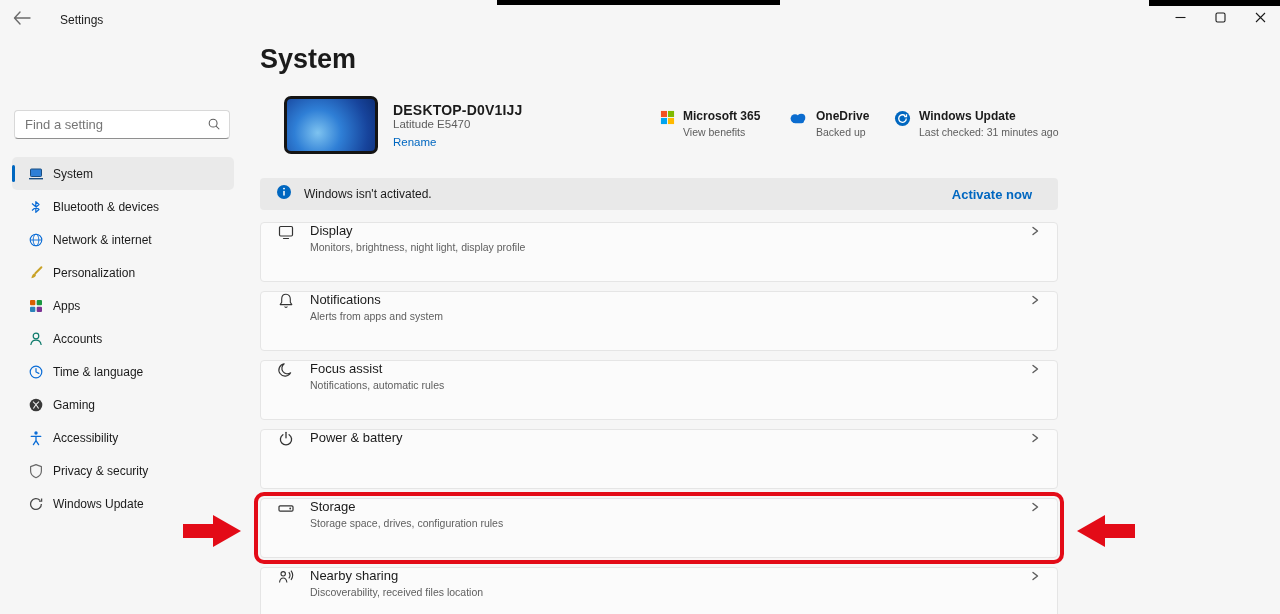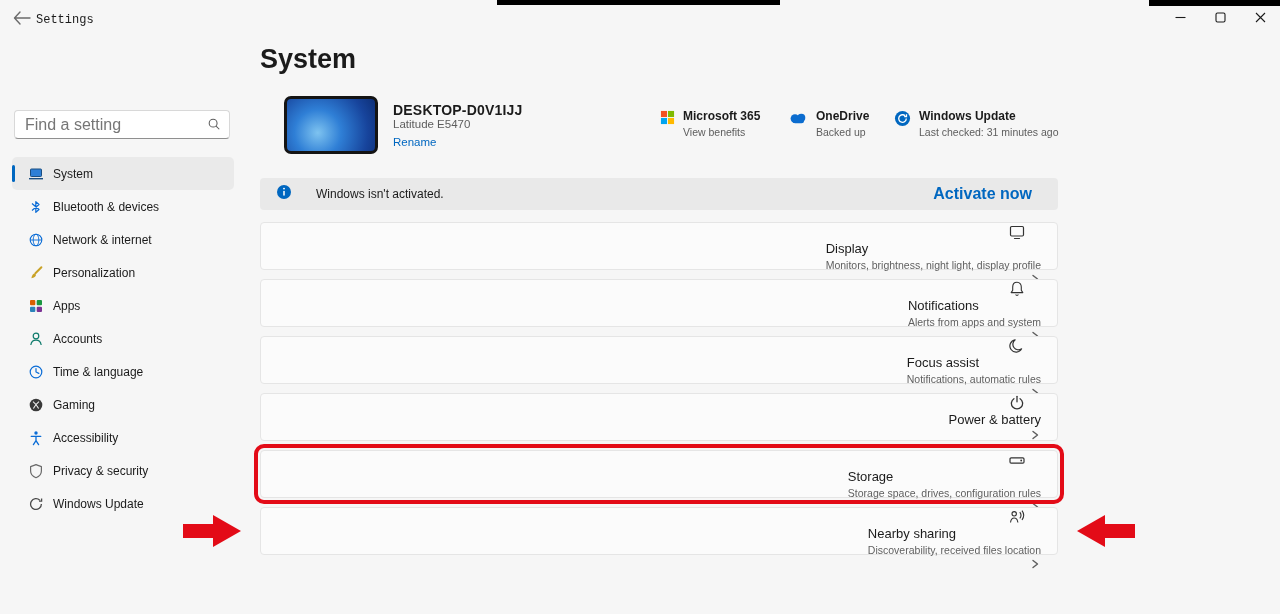--- a/index.html
+++ b/index.html
@@ -6,29 +6,29 @@
   body{
     width:1280px;height:614px;position:relative;overflow:hidden;
     background:#f6f6f6;
     font-family:"Liberation Sans","DejaVu Sans",sans-serif;
     color:#1b1b1b;
     -webkit-font-smoothing:antialiased;
   }
   
   .titlebar{position:absolute;left:0;top:0;width:100%;height:36px;}
   .back-button{position:absolute;left:12px;top:10px;width:24px;height:18px;cursor:pointer;}
-  .title-label{position:absolute;left:36px;top:13px;font-size:12px;color:#1b1b1b;font-family:Liberation Mono, monospace;}
+  .title-label{position:absolute;left:60px;top:13px;font-size:12px;color:#1b1b1b;}
   .win-controls{position:absolute;right:0;top:4px;display:flex;}
   .win-btn{width:40px;height:26px;display:flex;align-items:center;justify-content:center;cursor:pointer;}
   .artifact-a{position:absolute;left:497px;top:0;width:283px;height:5px;background:#000;}
   .artifact-b{position:absolute;left:1149px;top:0;width:131px;height:6px;background:#000;}
   
   .sidebar{position:absolute;left:12px;top:110px;width:222px;}
   .search-box{position:relative;width:214px;height:27px;background:#fff;border:1px solid #d8d8d8;border-bottom:1px solid #8f8f8f;border-radius:4px;margin-left:2px;}
-  .search-input{position:absolute;left:8px;top:1px;width:178px;height:23px;border:none;outline:none;font-size:16px;font-family:inherit;background:transparent;color:#1b1b1b;}
+  .search-input{position:absolute;left:8px;top:1px;width:178px;height:23px;border:none;outline:none;font-size:13px;font-family:inherit;background:transparent;color:#1b1b1b;}
   .search-input::placeholder{color:#767676;}
   .search-icon{position:absolute;right:8px;top:6px;}
   .nav{margin-top:18px;}
   .nav-item{position:relative;height:33px;display:flex;align-items:center;padding-left:16px;gap:9px;border-radius:5px;cursor:pointer;}
   .nav-item.selected{background:#eaeaea;}
   .accent-pill{position:absolute;left:0;top:8px;width:3px;height:17px;border-radius:2px;background:#0067c0;display:none;}
   .nav-item.selected .accent-pill{display:block;}
   .nav-icon{width:16px;height:16px;flex:0 0 16px;}
   .nav-label{font-size:12px;}
   
@@ -43,27 +43,27 @@
   .status-card{position:absolute;display:flex;gap:8px;align-items:flex-start;cursor:pointer;}
   .sc-1{left:660px;top:109px;}
   .sc-2{left:788px;top:109px;}
   .sc-3{left:894px;top:109px;}
   .sc-icon{margin-top:1px;flex:0 0 auto;}
   .sc-title{font-size:12px;font-weight:700;}
   .sc-sub{font-size:10.5px;color:#5d5d5d;margin-top:3px;}
   
   .banner{position:absolute;left:260px;top:178px;width:798px;height:32px;background:#e9e9e9;border-radius:4px;
     display:flex;align-items:center;justify-content:space-between;padding:0 26px 0 16px;box-sizing:border-box;}
-  .banner-left{display:flex;align-items:center;gap:24px;}
+  .banner-left{display:flex;align-items:center;gap:12px;}
   .banner-text{font-size:12px;}
-  .banner-action{font-size:16px;font-weight:600;color:#0067c0;cursor:pointer;}
+  .banner-action{font-size:13px;font-weight:600;color:#0067c0;cursor:pointer;}
   
   .rows{position:absolute;left:260px;top:222px;width:798px;}
-  .row{position:relative;height:48px;background:#fbfbfb;border:1px solid #e5e5e5;border-radius:4px;
-    display:flex;align-items:flex-end;padding:0 16px;box-sizing:border-box;margin-bottom:9px;cursor:pointer;flex-direction:column;}
+  .row{position:relative;height:60px;background:#fbfbfb;border:1px solid #e5e5e5;border-radius:4px;
+    display:flex;align-items:flex-start;padding:0 16px;box-sizing:border-box;margin-bottom:9px;cursor:pointer;}
   .row-icon{width:18px;height:18px;flex:0 0 18px;margin-right:15px;}
   .row-text{flex:1;}
   .row-title{font-size:13px;}
   .row-sub{font-size:10.5px;color:#606060;margin-top:3px;}
   .chevron{flex:0 0 12px;}
   .row.highlighted{outline:4px solid #e30b17;outline-offset:2px;}
   
   .red-arrow{position:absolute;width:58px;height:36px;}
   .arrow-left{left:183px;top:513px;}
   .arrow-right{left:1077px;top:513px;}

